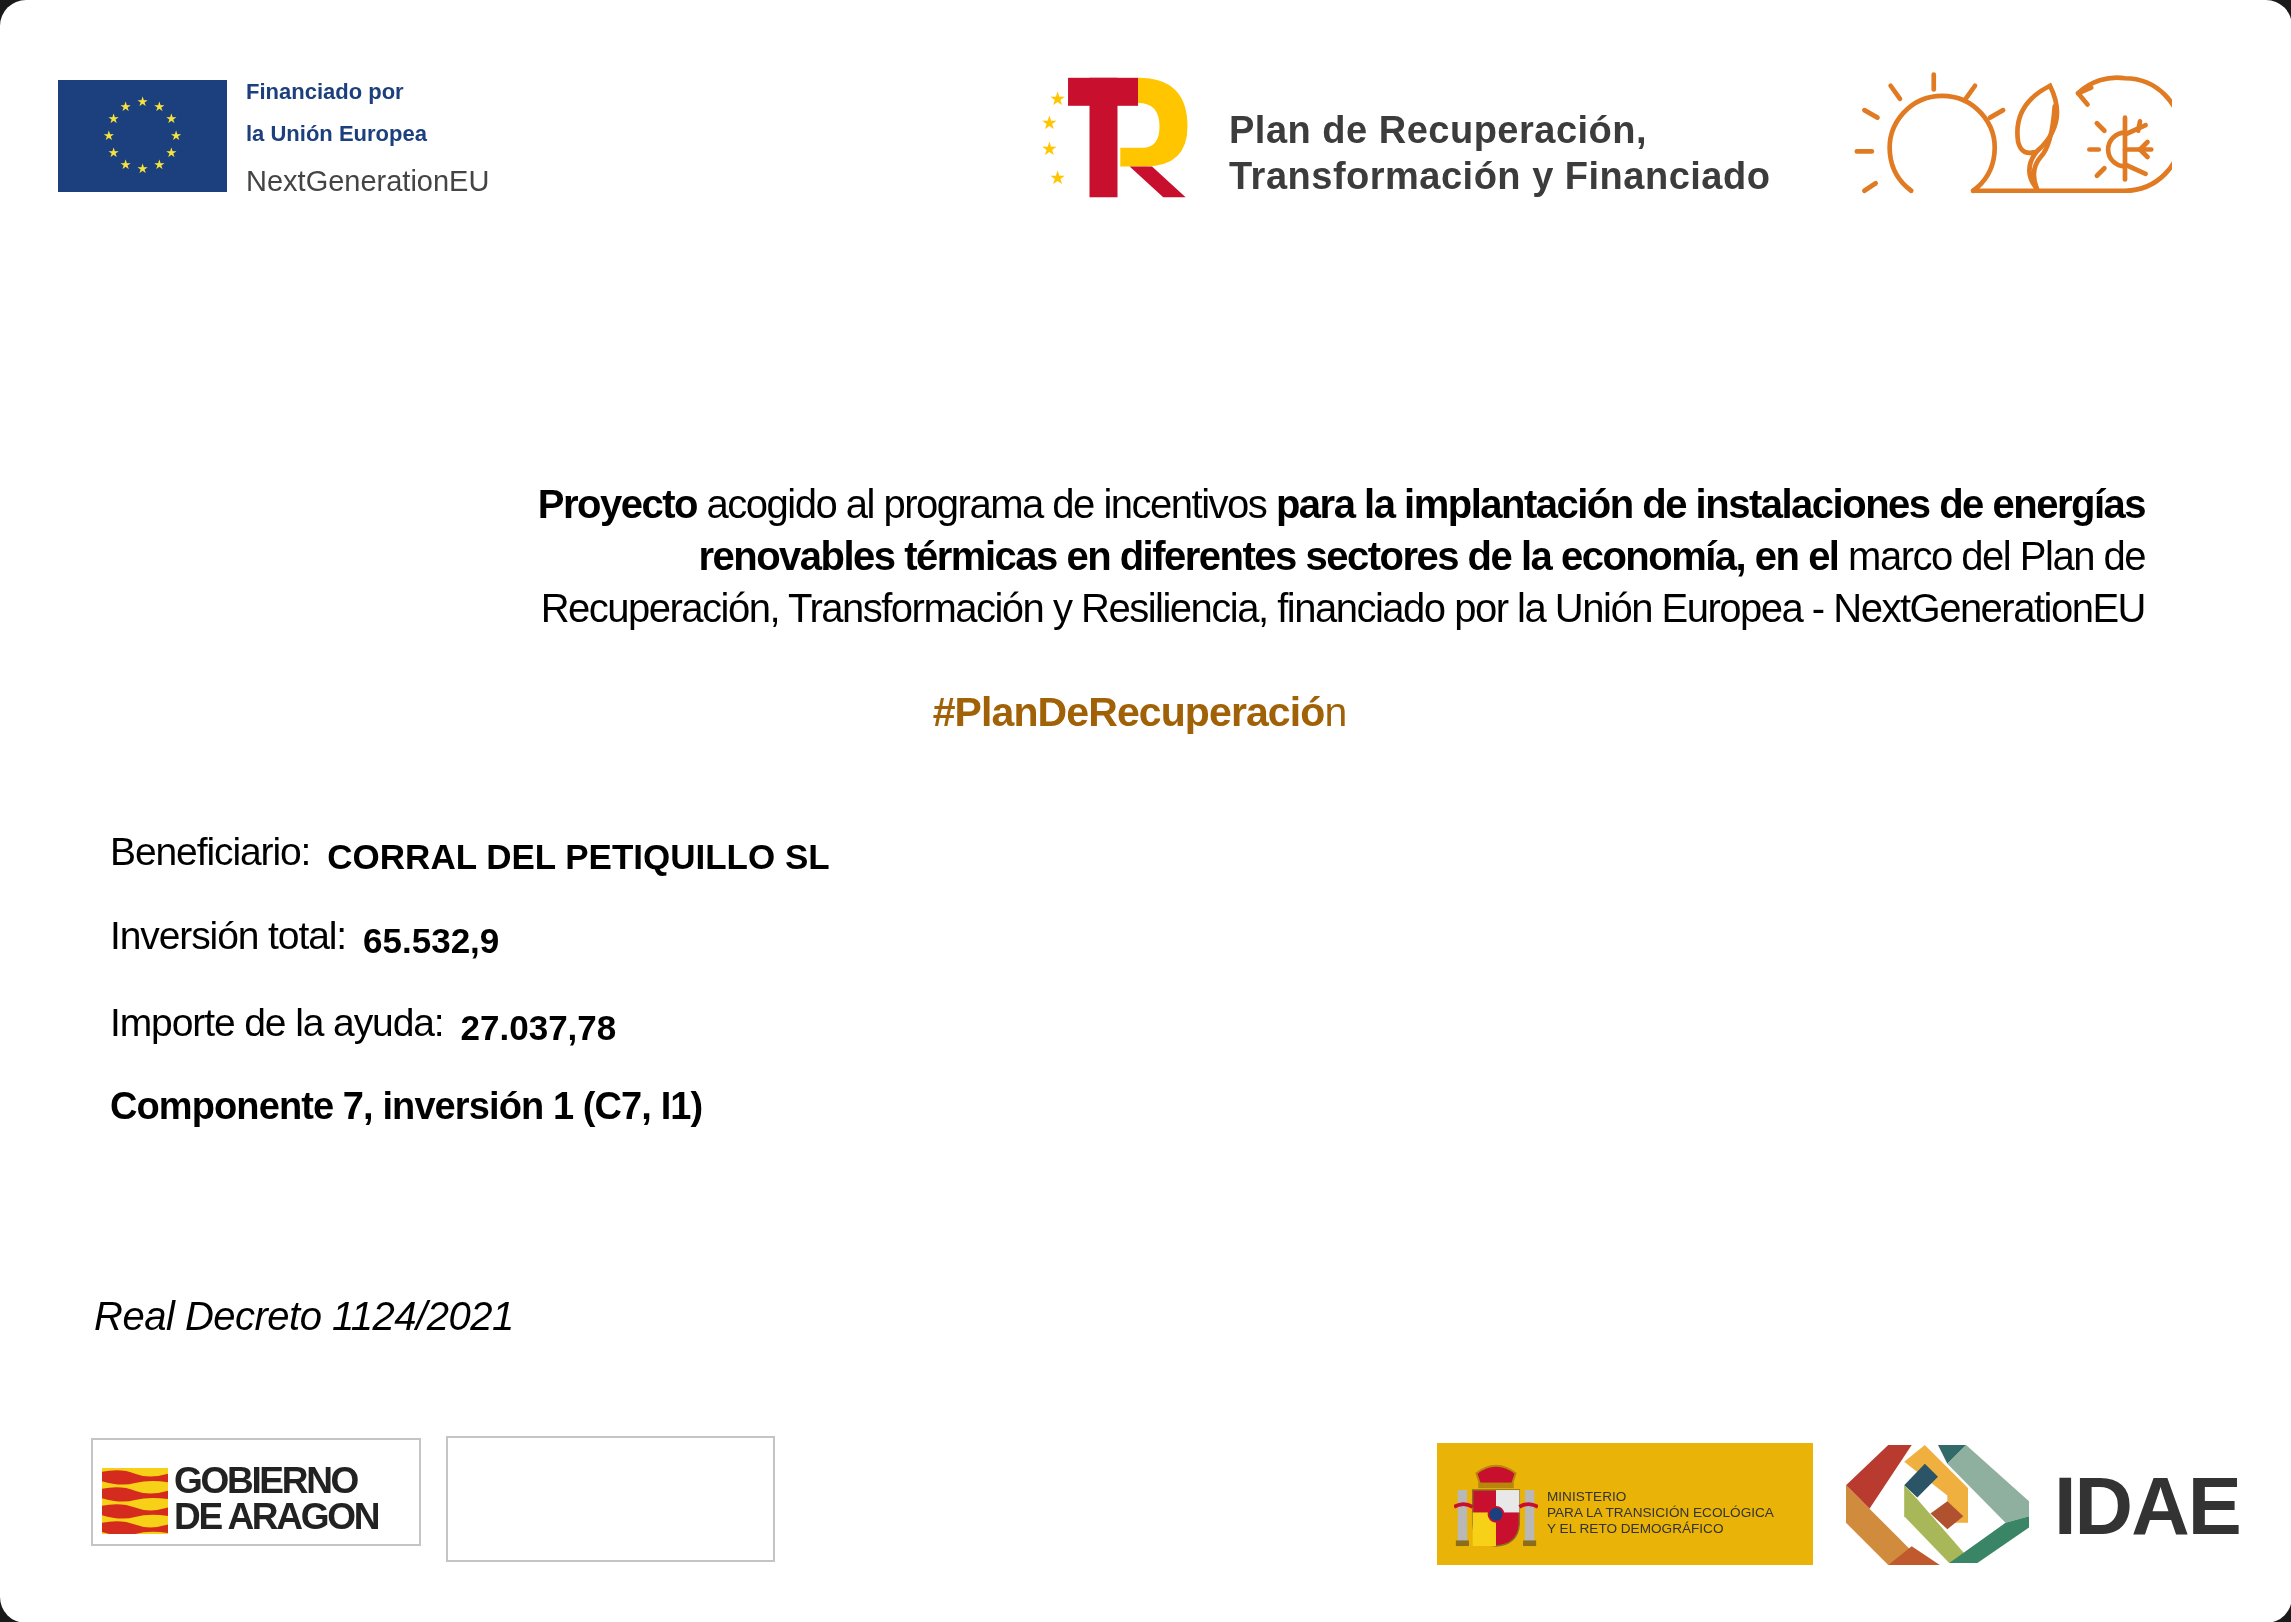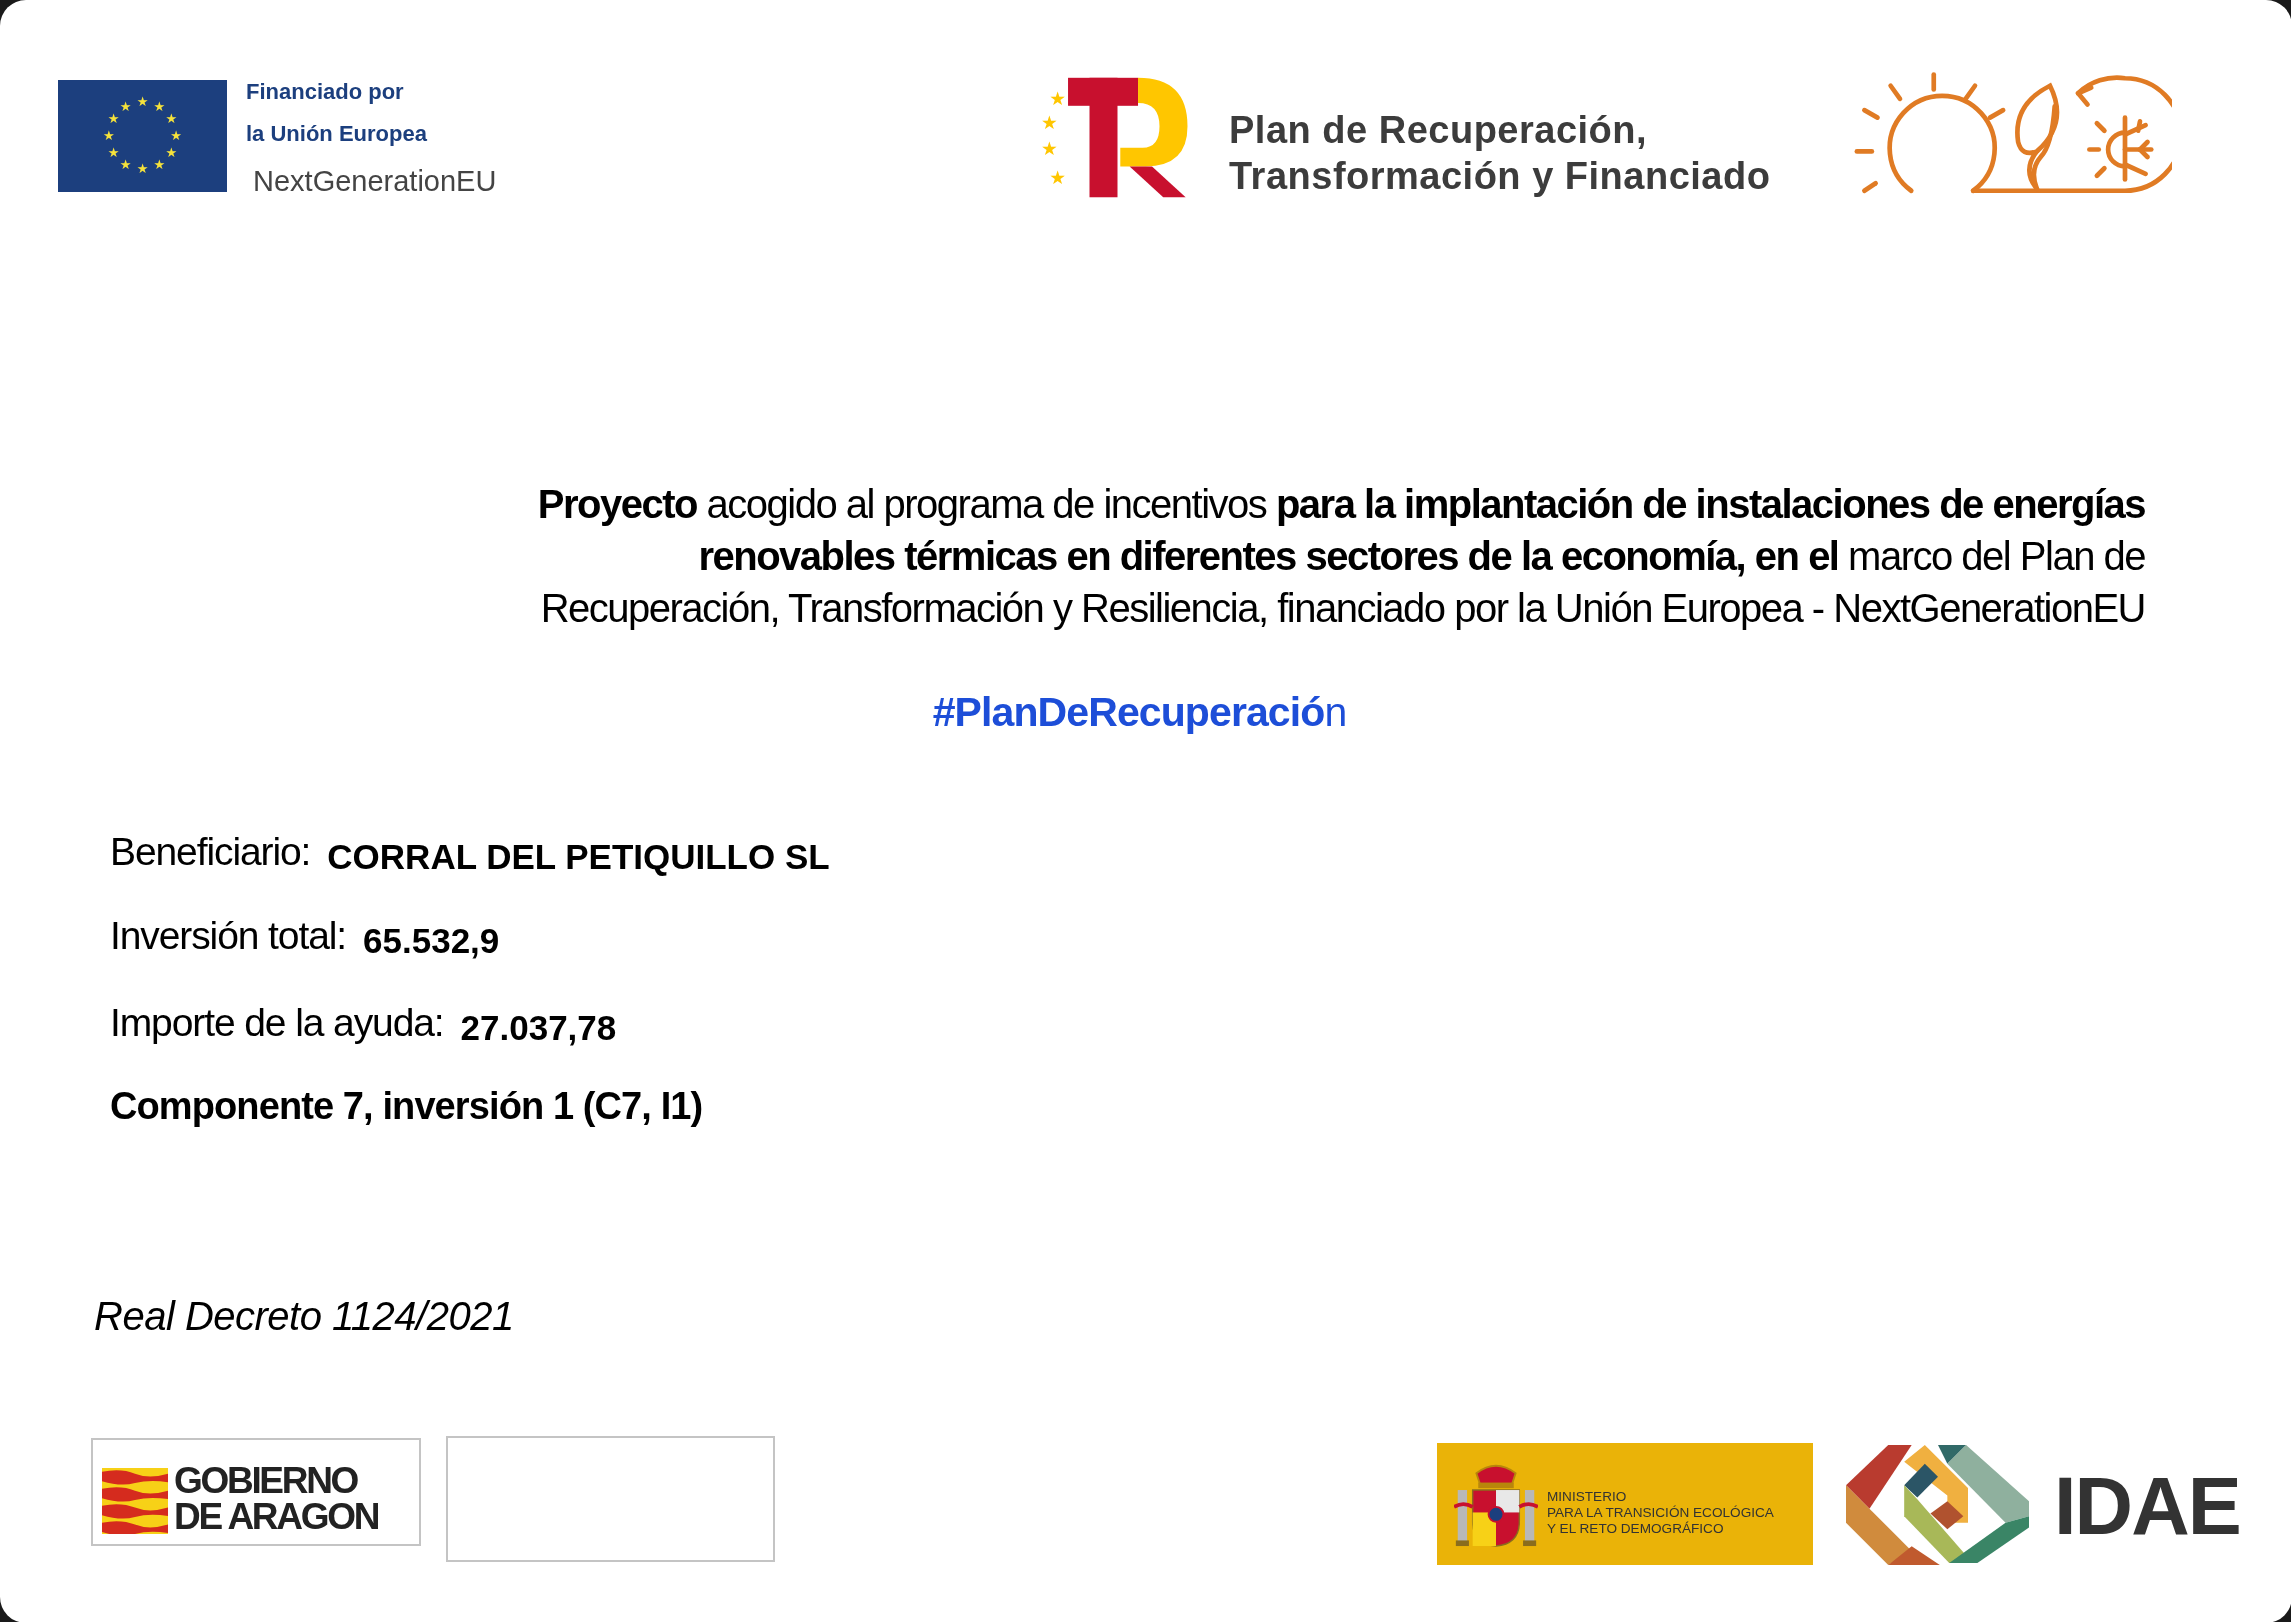--- a/index.html
+++ b/index.html
@@ -2,29 +2,29 @@
 <html style="font-size:15px"><head>
 <meta charset="utf-8">
 <style>
   html, body { margin:0; padding:0; }
   body { width:2292px; height:1623px; background:#1a1a1a; position:relative; overflow:hidden; font-family:"Liberation Sans", sans-serif; }
   .sheet { position:absolute; left:0; top:0; width:2292px; height:1623px; background:#ffffff; border-radius:26px; }
   .abs { position:absolute; }
   
   .eu-flag { left:58px; top:80px; width:169px; height:112px; background:#1c3f7e; }
   .eu-title { left:246px; top:71px; font-size:22px; font-weight:bold; color:#1c3f7e; line-height:42px; white-space:nowrap; }
-  .eu-sub { left:246px; top:165px; font-size:29px; color:#444444; white-space:nowrap;margin-left:7px; }
+  .eu-sub { left:246px; top:165px; font-size:29px; color:#444444; white-space:nowrap; }
   
   .prtr-logo { left:1038px; top:75px; width:159px; height:126px; }
   .prtr-text { left:1229px; top:107px; font-size:38px; font-weight:bold; color:#3c3c3c; line-height:46px; white-space:nowrap; letter-spacing:0.5px; }
   .orange-icon { left:1853px; top:67px; width:319px; height:135px; }
   
   .main { left:134px; top:478px; width:2011px; text-align:right; font-size:40px; line-height:52px; color:#000; letter-spacing:-1.5px; font-stretch:condensed; }
   .main b { font-weight:bold; }
-  .hashtag { left:0; top:689px; width:2279px; text-align:center; font-size:41px; font-weight:bold; color:#1d4ed8; letter-spacing:-0.9px; }
+  .hashtag { left:0; top:689px; width:2279px; text-align:center; font-size:41px; font-weight:bold; color:#a16207; letter-spacing:-0.9px; }
   .hashtag .tail { font-weight:normal; }
   
   .field { left:110px; font-size:39px; color:#000; white-space:nowrap; letter-spacing:-1.1px; }
   .field .val { font-weight:bold; font-size:35px; letter-spacing:0; margin-left:17px; position:relative; top:3.7px; }
   .f1 { top:830px; }
   .f2 { top:914px; }
   .f3 { top:1001px; }
   .f4 { top:1085px; font-weight:bold; font-size:38px; letter-spacing:-0.9px; }
   .decree { left:94px; top:1255px; font-size:40px; font-style:italic; color:#000; white-space:nowrap; letter-spacing:-0.5px;margin-top:39px; }
   

